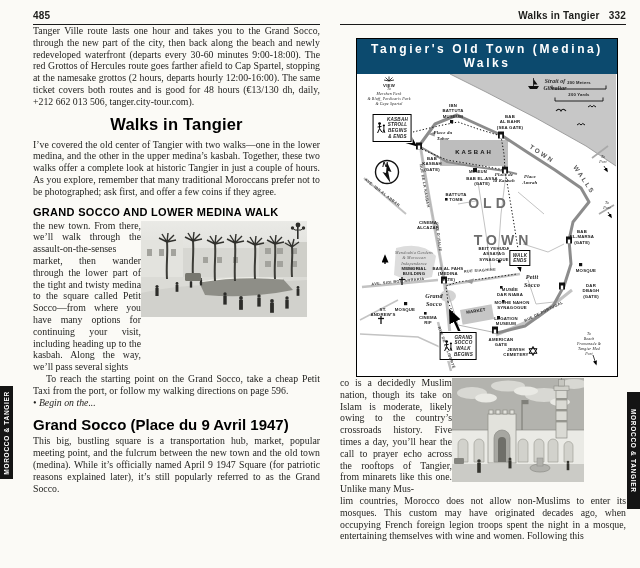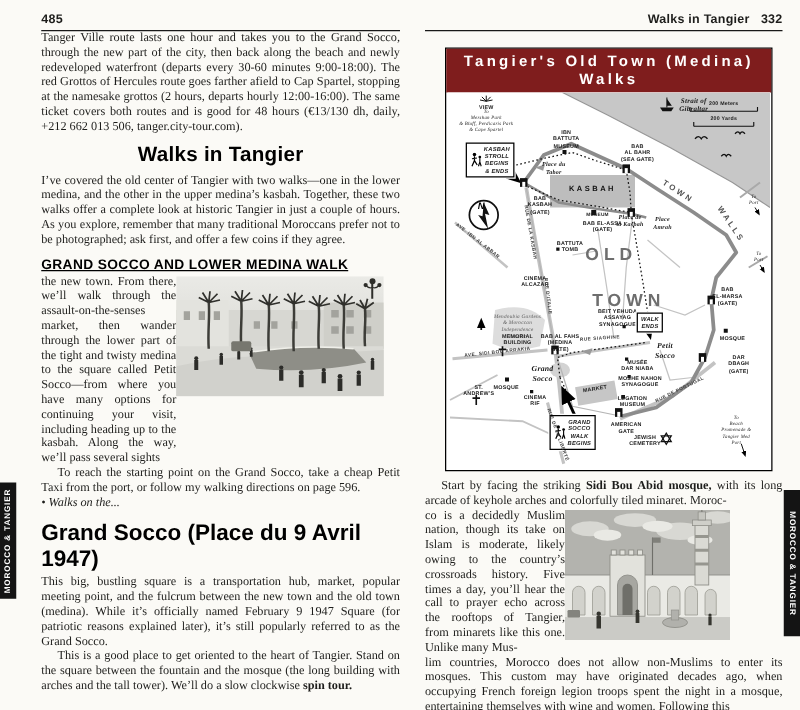--- a/index.html
+++ b/index.html
@@ -15,37 +15,37 @@
   .b{font-size:9.8px;line-height:11.8px;margin:0 0 1px 0;}
   .j{text-align:justify;}
   .ind{text-indent:13px;}
   .m0{margin:0;}
   .it{font-style:italic;}
   p.b{margin:0;}
   .sp{margin-top:7px;}
   h1.walks{font-family:"Liberation Sans",sans-serif;font-size:16.5px;margin:7px 0 5px 0;
        text-align:center;letter-spacing:.2px;color:#000;}
   h2.sec{font-family:"Liberation Sans",sans-serif;font-size:11px;letter-spacing:.3px;
-       margin:8px 0 2px 0;color:#000;text-decoration:underline;}
-  h3.sub{font-family:"Liberation Sans",sans-serif;font-size:18px;margin:8px 0 2px 0;color:#000;}
+       margin:8px 0 2px 0;color:#000;}
+  h3.sub{font-family:"Liberation Sans",sans-serif;font-size:15px;margin:8px 0 2px 0;color:#000;}
   .wrapRow{display:flex;gap:0;align-items:flex-start;}
   .narrowL{width:108px;flex:0 0 108px;}
   .narrowR{width:112px;flex:0 0 112px;}
   .photoL{flex:0 0 166px;margin-top:1px;}
   .photoR{flex:0 0 132px;margin-top:1px;}
   
   .tab{position:absolute;background:#141414;display:flex;align-items:center;justify-content:center;}
   .tabL{left:0;top:386px;width:13px;height:93px;}
   .tabR{right:0;top:392px;width:13px;height:117px;}
   .tab span{writing-mode:vertical-rl;font-family:"Liberation Sans",sans-serif;font-weight:bold;
        font-size:6.5px;letter-spacing:.7px;color:#fff;white-space:nowrap;}
   .tabL span{transform:rotate(180deg);}
   
   .mapbox{margin:13px 0 0 16px;width:260px;border:1px solid #000;background:#fff;}
-  .map-title{background:#7f1d1d;color:#fff;font-family:"Liberation Sans",sans-serif;font-weight:bold;
+  .map-title{background:#0c4a6e;color:#fff;font-family:"Liberation Sans",sans-serif;font-weight:bold;
        font-size:12px;letter-spacing:2.6px;text-align:center;padding:3px 0 4px 0;}
   .map-area{position:relative;width:258px;height:302px;margin:0 auto;overflow:hidden;background:#fff;}
   .map-svg{position:absolute;left:0;top:0;z-index:1;}
   .ml{position:absolute;z-index:2;font-family:"Liberation Sans",sans-serif;font-weight:bold;
       font-size:4.3px;line-height:1.25;letter-spacing:.2px;color:#1b1b1b;text-align:center;
       white-space:pre-line;transform:translateX(-50%);}
   .ml.pl{font-family:"Liberation Serif",serif;font-style:italic;font-weight:bold;font-size:4.8px;}
   .ml.plg{font-family:"Liberation Serif",serif;font-style:italic;font-weight:bold;font-size:6.2px;}
   .ml.tiny{font-size:3.9px;font-weight:normal;font-style:italic;font-family:"Liberation Serif",serif;}
   .ml.gray{color:#5e5e5e;}
@@ -185,25 +185,24 @@
         <g transform="translate(157,72)">
             <circle cx="0" cy="-5.5" r="1.4"></circle>
             <rect x="-1.4" y="-4.2" width="2.8" height="7"></rect>
           </g>
       </g>
       <rect x="44" y="52" width="16" height="8" rx="1.5" fill="#77776f"></rect>
     </svg>
   </div>
 
   <p class="b j ind">To reach the starting point on the Grand Socco, take a cheap Petit Taxi from the port, or follow my walking directions on page 596.</p>
-  <p class="b it">• Walks on the...</p>
+  <p class="b it">• Begin on the...</p>
 
   <h3 class="sub">Grand Socco (Place du 9 Avril 1947)</h3>
-  <p class="b j m0">This big, bustling square is a transportation hub, market, popular meeting point, and the fulcrum between the new town and the old town (medina). While it’s officially named February 9 1947 Square (for patriotic reasons explained later), it’s still popularly referred to as the Grand Socco.</p>
-  <p class="b j ind"><span>This is a good place to get oriented to the heart of Tangier. Stand on the square between the fountain and the mosque (the long building with arches and the tall tower). We’ll do a slow clockwise </span><b>spin tour.</b></p>
+  <p class="b j m0">This big, bustling square is a transportation hub, market, popular meeting point, and the fulcrum between the new town and the old town (medina). While it’s officially named April 9 1947 Square (for patriotic reasons explained later), it’s still popularly referred to as the Grand Socco.</p>
 </div>
 
 <div class="page" id="pR">
   <div class="hdr right">
     <span>Walks in Tangier</span>
     <span>332</span>
   </div>
 
   <div class="mapbox">
     <div class="map-title">Tangier's Old Town (Medina) Walks</div>
@@ -471,21 +470,20 @@
 Tangier Med Port</div>
       <div class="ml st" style="left:40px;top:208px;transform:translate(-50%,-50%) rotate(-6deg)">AVE. SIDI BOU ARRAKIA</div>
       <div class="ml st" style="left:24px;top:119px;transform:translate(-50%,-50%) rotate(38deg)">AVE. IBN AL ABBAR</div>
       <div class="ml st" style="left:66px;top:112px;transform:translate(-50%,-50%) rotate(80deg)">RUE DE LA KASBAH</div>
       <div class="ml st" style="left:80px;top:163px;transform:translate(-50%,-50%) rotate(83deg)">RUE D’ITALIE</div>
       <div class="ml st" style="left:88px;top:274px;transform:translate(-50%,-50%) rotate(70deg)">RUE DE LA LIBERTÉ</div>
       <div class="ml cn" style="left:27px;top:86px">N</div>
     </div>
   </div>
 
-  <p class="b j ind sp" style="margin-top:6px"><span>Start by facing the striking </span><b>Sidi Bou Abid mosque,</b><span> with its long arcade of keyhole arches and colorfully tiled minaret. Moroc-</span></p>
 
   <div class="wrapRow">
     <p class="b j narrowR">co is a decidedly Muslim nation, though its take on Islam is moderate, likely owing to the country’s crossroads history. Five times a day, you’ll hear the call to prayer echo across the rooftops of Tangier, from minarets like this one. Unlike many Mus-</p>
     <svg class="photoR" width="132" height="104" viewBox="0 0 132 104">
       <rect width="132" height="104" fill="#b3b3ae"></rect>
       <g fill="#d8d8d3">
         <ellipse cx="20" cy="15" rx="15" ry="6"></ellipse>
           <ellipse cx="56" cy="8" rx="17" ry="5.5"></ellipse>
         <ellipse cx="92" cy="17" rx="19" ry="7"></ellipse>
           <ellipse cx="122" cy="6" rx="13" ry="5"></ellipse>

